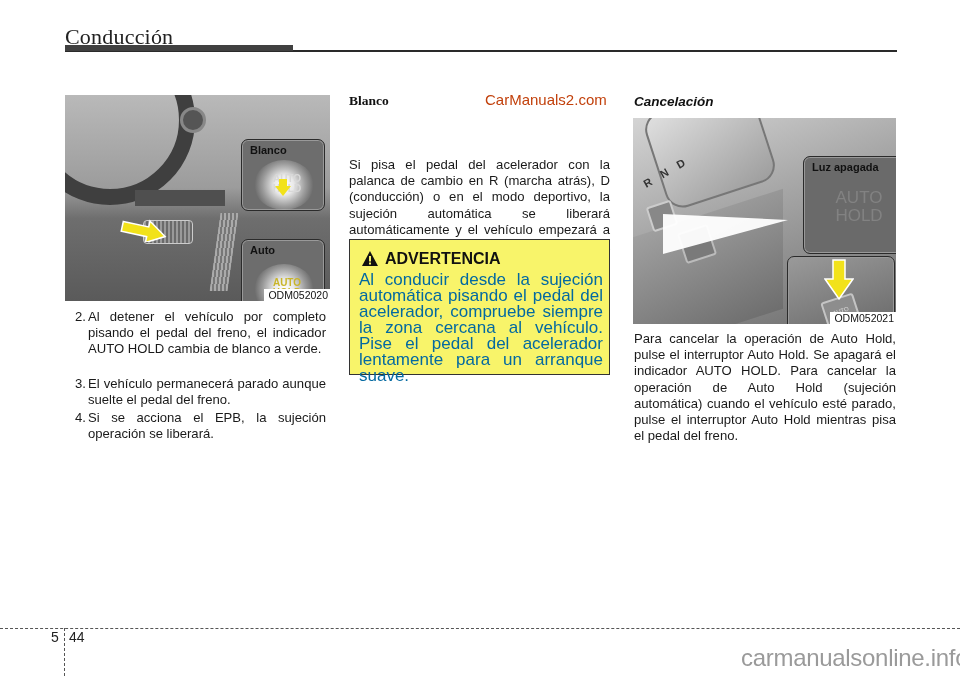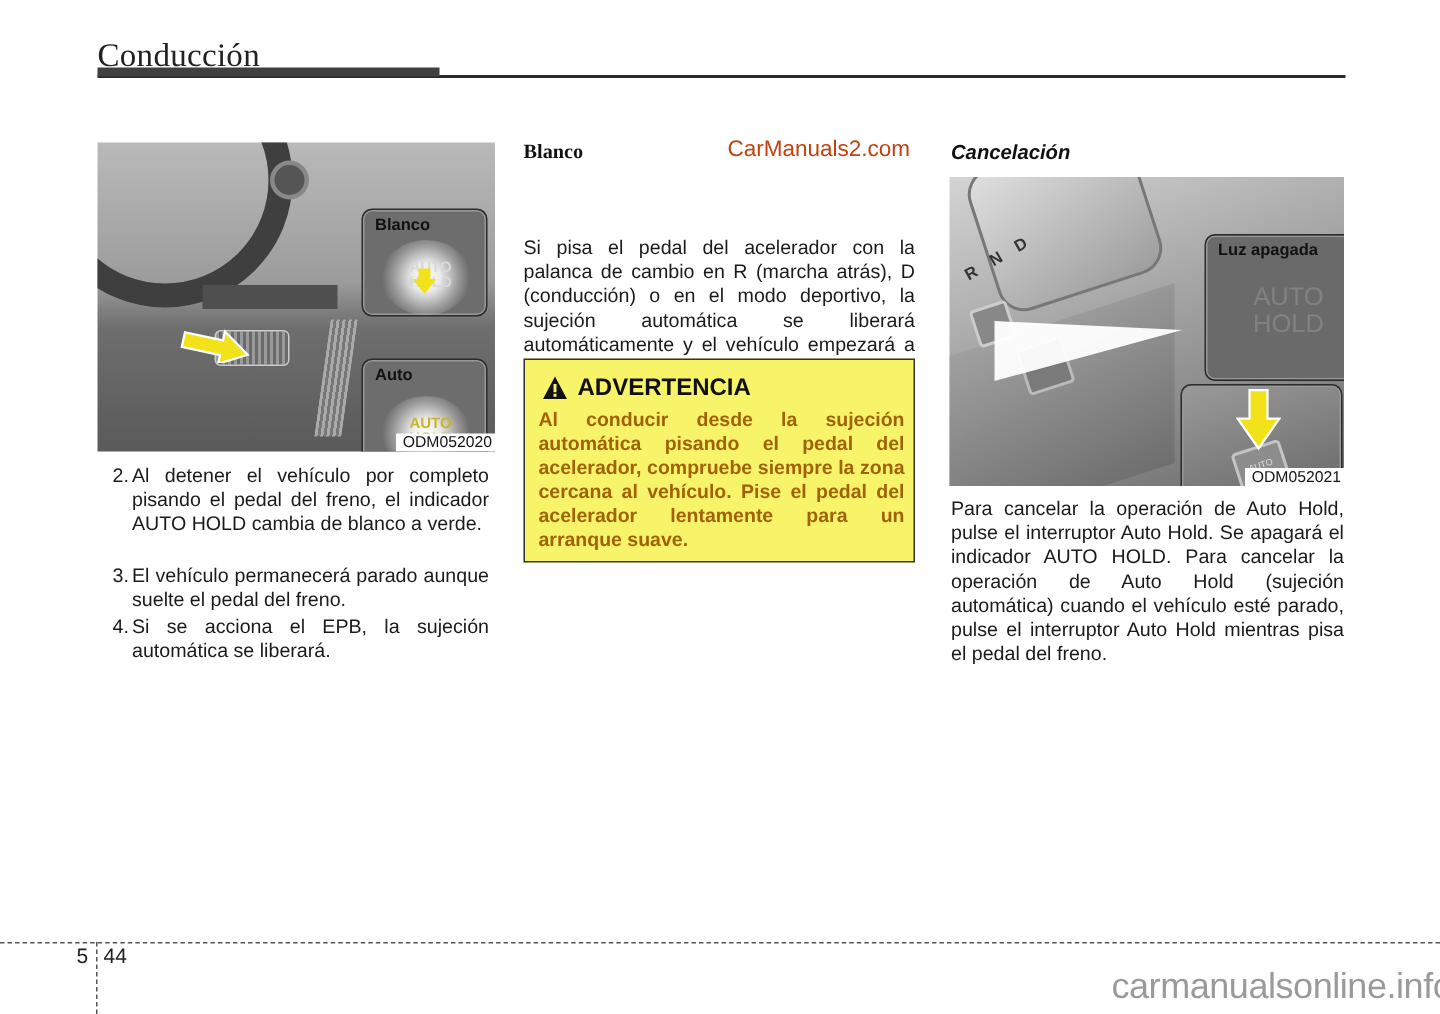--- a/index.html
+++ b/index.html
@@ -25,21 +25,21 @@
   .list-item { position:absolute; font-size:13.1px; line-height:16.2px; text-align:justify; }
   .list-num { position:absolute; left:0; top:0; }
   .list-text { margin-left:13px; }
 
   .subhead-serif { font-family:"Liberation Serif", serif; font-weight:bold; font-size:13.5px; color:#111; }
   .subhead-italic { font-style:italic; font-weight:bold; font-size:13.5px; color:#111;text-align:right; }
   .watermark1 { font-size:15px; color:#c2410c; }
 
   .warn-box { left:349px; top:239px; width:261px; height:136px; background:#f8f46a; border:1px solid #333; box-sizing:border-box; }
   .warn-title { left:35px; top:10px; font-size:16px; font-weight:bold; color:#111; }
-  .warn-body { left:9px; top:32px; width:244px; font-size:13px; line-height:16px; font-weight:bold; text-align:justify; color:#a16207; }
+  .warn-body { left:9px; top:32px; width:244px; font-size:17px; line-height:16px; font-weight:normal; text-align:justify; color:#0369a1; }
 
   .footer-line { left:0; top:628px; width:960px; height:0; border-top:1px dashed #555; }
   .footer-vline { left:64px; top:628px; height:48px; width:0; border-left:1px dashed #555; }
   .page-section { left:51px; top:629px; font-size:14px; color:#222; }
   .page-num { left:69px; top:629px; font-size:14px; color:#222; }
   .watermark2 { left:741px; top:644px; font-size:24px; color:#9a9a9a; letter-spacing:-0.3px; }
 </style>
 </head>
 <body>
 
@@ -90,21 +90,21 @@
 <div class="list-item" style="left:75px;top:309px;width:251px;">
   <span class="list-num">2.</span>
   <div class="list-text">Al detener el vehículo por completo pisando el pedal del freno, el indicador AUTO HOLD cambia de blanco a verde.</div>
 </div>
 <div class="list-item" style="left:75px;top:376px;width:251px;">
   <span class="list-num">3.</span>
   <div class="list-text">El vehículo permanecerá parado aunque suelte el pedal del freno.</div>
 </div>
 <div class="list-item" style="left:75px;top:410px;width:251px;">
   <span class="list-num">4.</span>
-  <div class="list-text">Si se acciona el EPB, la sujeción automática se liberará.</div>
+  <div class="list-text">Si se acciona el EPB, la sujeción operación se liberará.</div>
 </div>
 
 <div class="abs subhead-serif" style="left:349px;top:93px;">Blanco</div>
 <div class="abs watermark1" style="left:485px;top:91px;">CarManuals2.com</div>
 <div class="abs para" style="left:349px;top:110px;width:261px;margin-top:47px;">Si pisa el pedal del acelerador con la palanca de cambio en R (marcha atrás), D (conducción) o en el modo deportivo, la sujeción automática se liberará automáticamente y el vehículo empezará a moverse. El indicador cambia de verde a blanco.</div>
 
 <div class="abs warn-box">
   <div class="abs" style="left:11px;top:10px;">
     <svg width="18" height="17" viewBox="0 0 18 17">
         <polygon points="9,1 17,16 1,16" fill="#111"></polygon>

